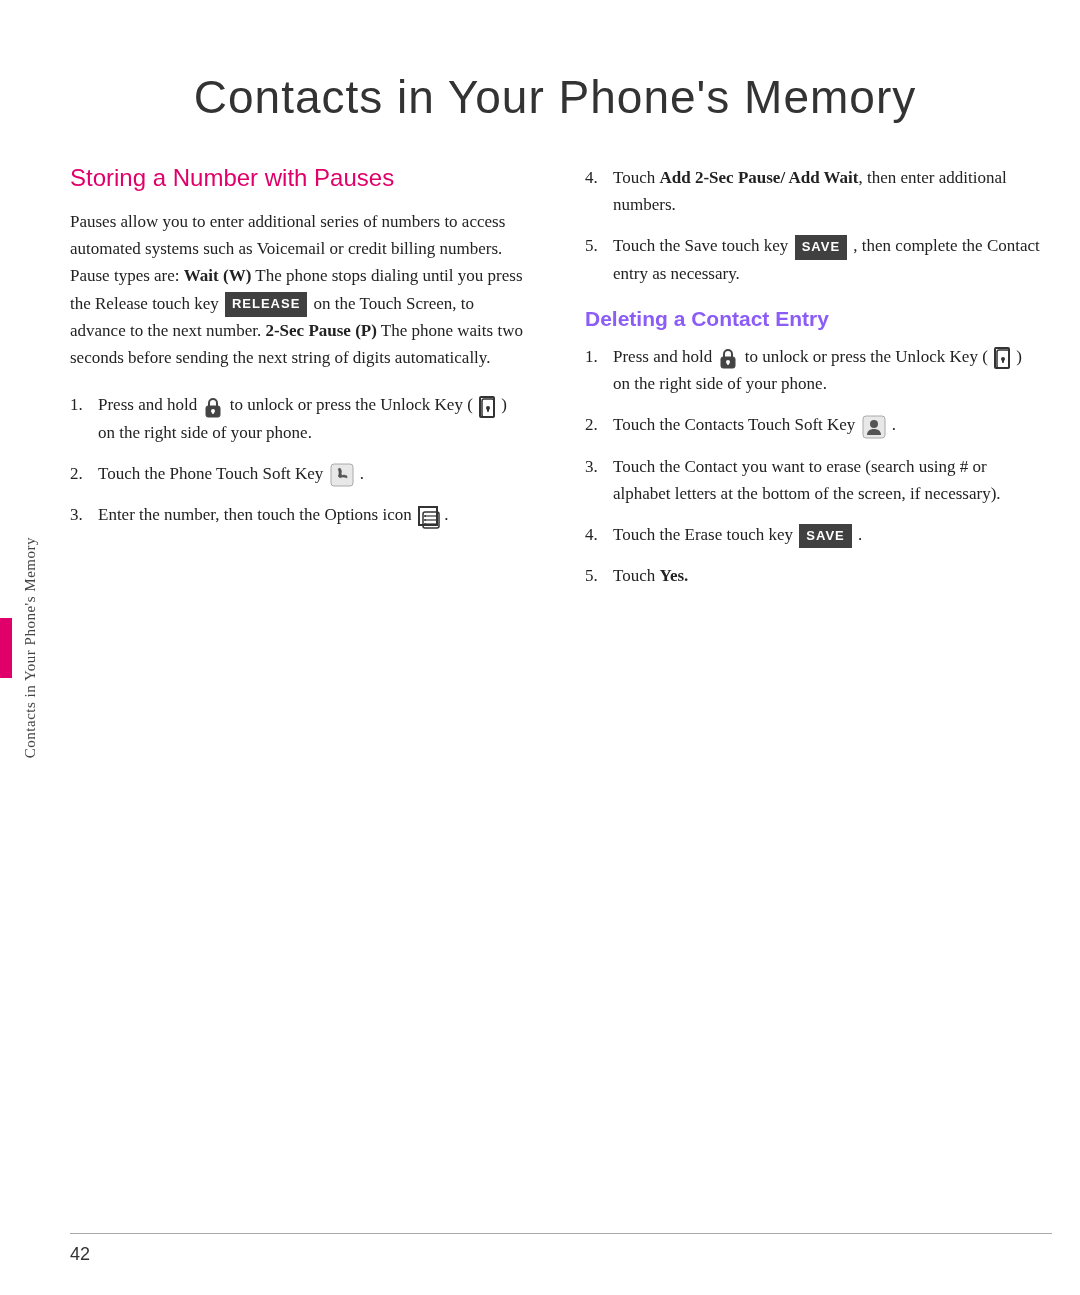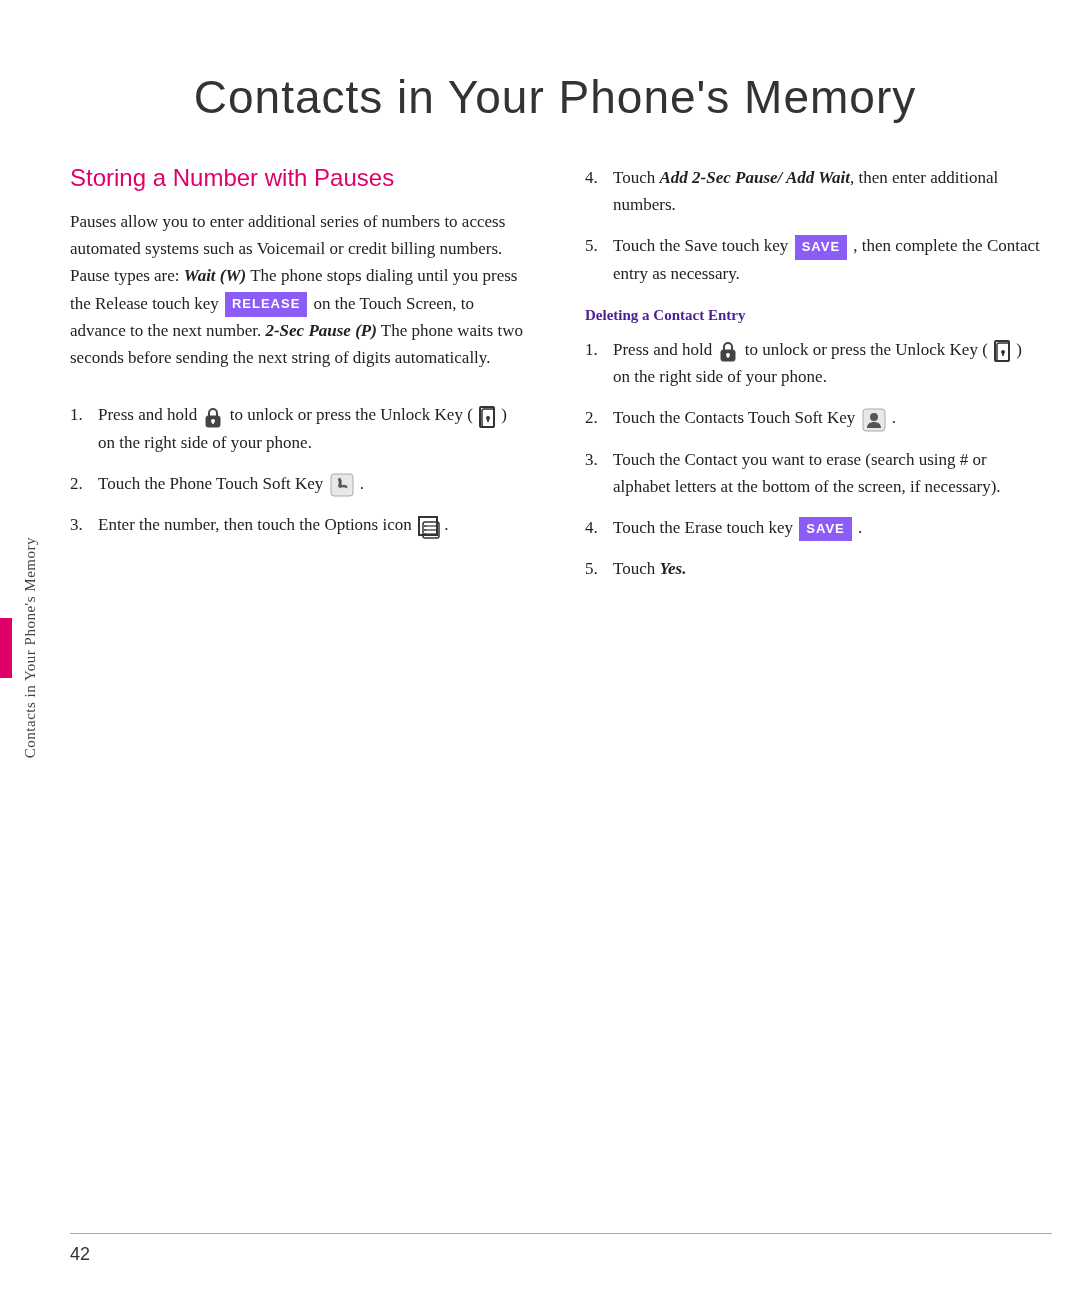--- a/index.html
+++ b/index.html
@@ -99,34 +99,34 @@
     
     .section-heading {
       font-size: 24px;
       color: #e0006a;
       font-family: 'Arial', sans-serif;
       font-weight: normal;
       margin-bottom: 16px;
     }
 
     .subsection-heading {
-      font-size: 15px;
+      font-size: 21px;
       font-weight: bold;
-      color: #4c1d95;
-      font-family: Liberation Serif, serif;
+      color: #8b5cf6;
+      font-family: Liberation Sans, sans-serif;
       margin-bottom: 12px;
       margin-top: 4px;
     }
 
     
     .body-text {
       font-size: 17px;
       line-height: 1.6;
       color: #222;
-      margin-bottom: 30px;
+      margin-bottom: 20px;
     }
 
     
     .numbered-list {
       list-style: none;
       padding: 0;
       margin: 0;
     }
 
     .numbered-list li {
@@ -140,21 +140,21 @@
 
     .numbered-list li .list-num {
       position: absolute;
       left: 0;
       top: 0;
     }
 
     
     .badge {
       display: inline-block;
-      background: #8b5cf6;
+      background: #404040;
       color: #ffffff;
       font-size: 13px;
       font-weight: bold;
       padding: 2px 7px;
       letter-spacing: 1px;
       font-family: 'Arial', sans-serif;
       vertical-align: middle;
       margin: 0 2px;
     }
 
@@ -234,21 +234,20 @@
     }
 
     .page-number {
       font-size: 18px;
       color: #333;
       font-family: 'Arial', sans-serif;
     }
 
     strong {
       font-weight: bold;
-      font-style: italic;
     }
   </style>
 </head>
 <body>
 
 <div class="page-container">
 
   <div class="sidebar">
     <div class="sidebar-bar"></div>
     <div class="sidebar-text-container">

